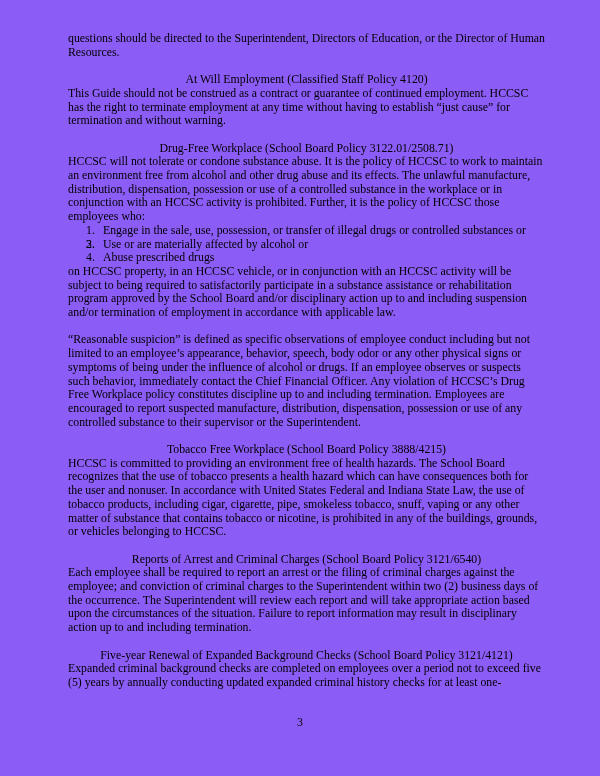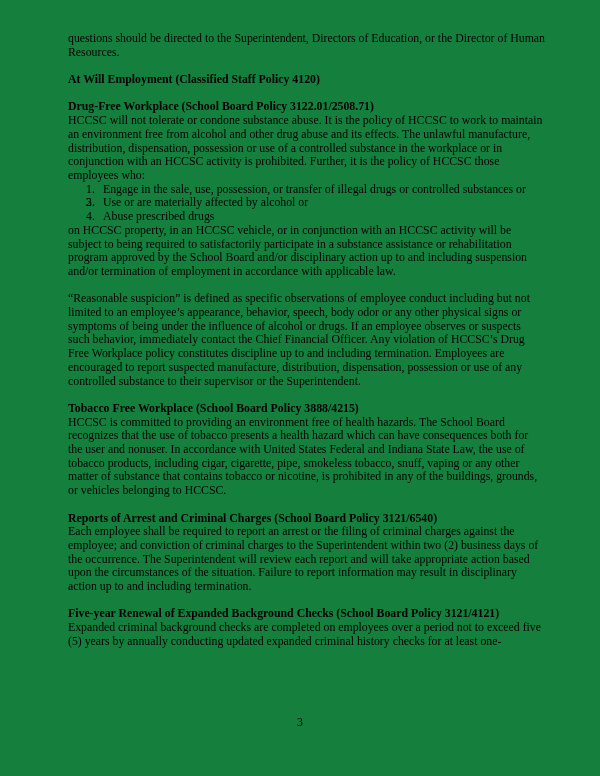--- a/index.html
+++ b/index.html
@@ -6,37 +6,37 @@
   body {
     width: 600px; height: 776px;
     background: #ffffff;
     font-family: "Liberation Serif", "DejaVu Serif", serif;
     color: #000000;
     -webkit-font-smoothing: antialiased;
   }
   .page {
     position: relative;
     width: 600px; height: 776px;
-    background: #15803d;
+    background: #8b5cf6;
     overflow: hidden;
   }
   .content {
     position: absolute;
     left: 68px; top: 32px;
     width: 477px;
     font-size: 11.8px;
     line-height: 13.7px;
     text-align: left;
   }
   .content p, .content h2 {
     margin: 0;
     font-size: 11.8px;
     line-height: 13.7px;
   }
-  .content h2 { font-weight: bold; }
+  .content h2 { font-weight: normal; text-align: center; }
   .sec { margin-top: 13.7px; }
   ol.num-list {
     list-style: none;
     margin: 0; padding: 0;
   }
   ol.num-list li {
     position: relative;
     padding-left: 35px;
   }
   ol.num-list .li-num {
@@ -55,20 +55,21 @@
 </head>
 <body>
 
 <div class="page">
   <div class="content">
 
     <p>questions should be directed to the Superintendent, Directors of Education, or the Director of Human Resources.</p>
 
     <section class="sec">
       <h2>At Will Employment (Classified Staff Policy 4120)</h2>
+      <p>This Guide should not be construed as a contract or guarantee of continued employment.  HCCSC has the right to terminate employment at any time without having to establish “just cause” for termination and without warning.</p>
     </section>
 
     <section class="sec">
       <h2>Drug-Free Workplace (School Board Policy 3122.01/2508.71)</h2>
       <p>HCCSC will not tolerate or condone substance abuse.  It is the policy of HCCSC to work to maintain an environment free from alcohol and other drug abuse and its effects.  The unlawful manufacture, distribution, dispensation, possession or use of a controlled substance in the workplace or in conjunction with an HCCSC activity is prohibited.  Further, it is the policy of HCCSC those employees who:</p>
       <ol class="num-list">
         <li>
           <span class="li-num">1.</span>
           <span>Engage in the sale, use, possession, or transfer of illegal drugs or controlled substances or</span>
         </li>

